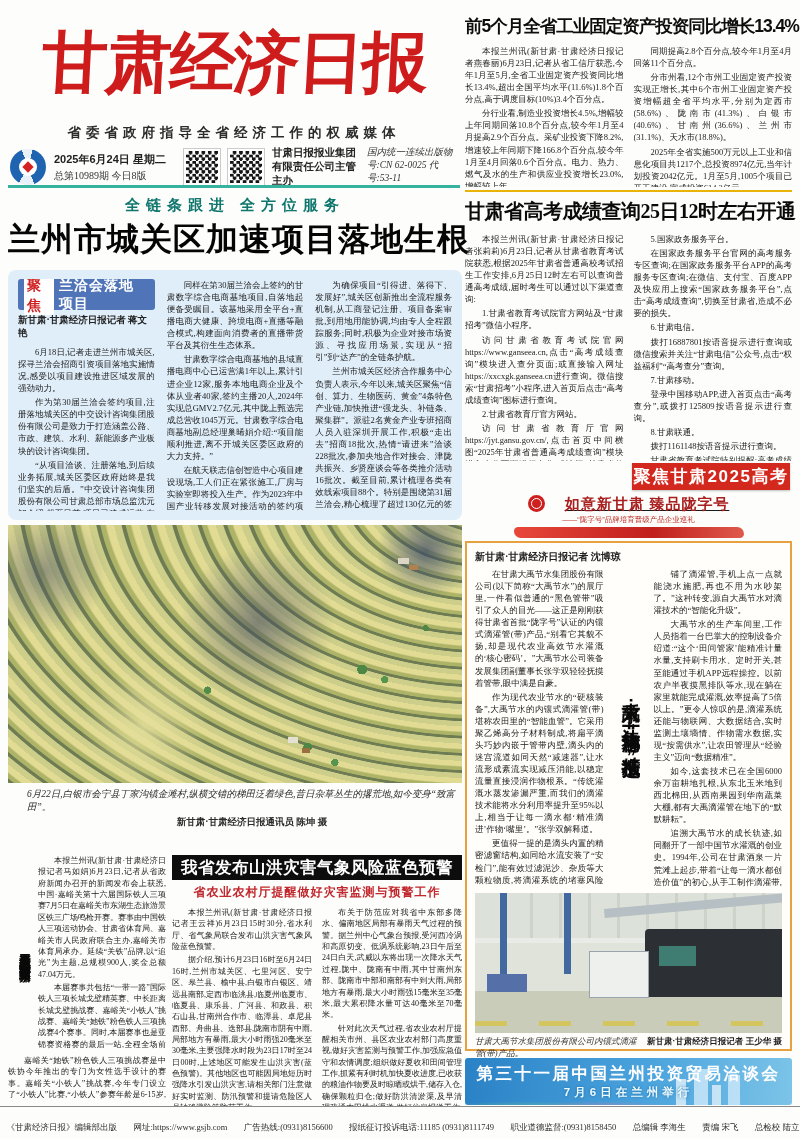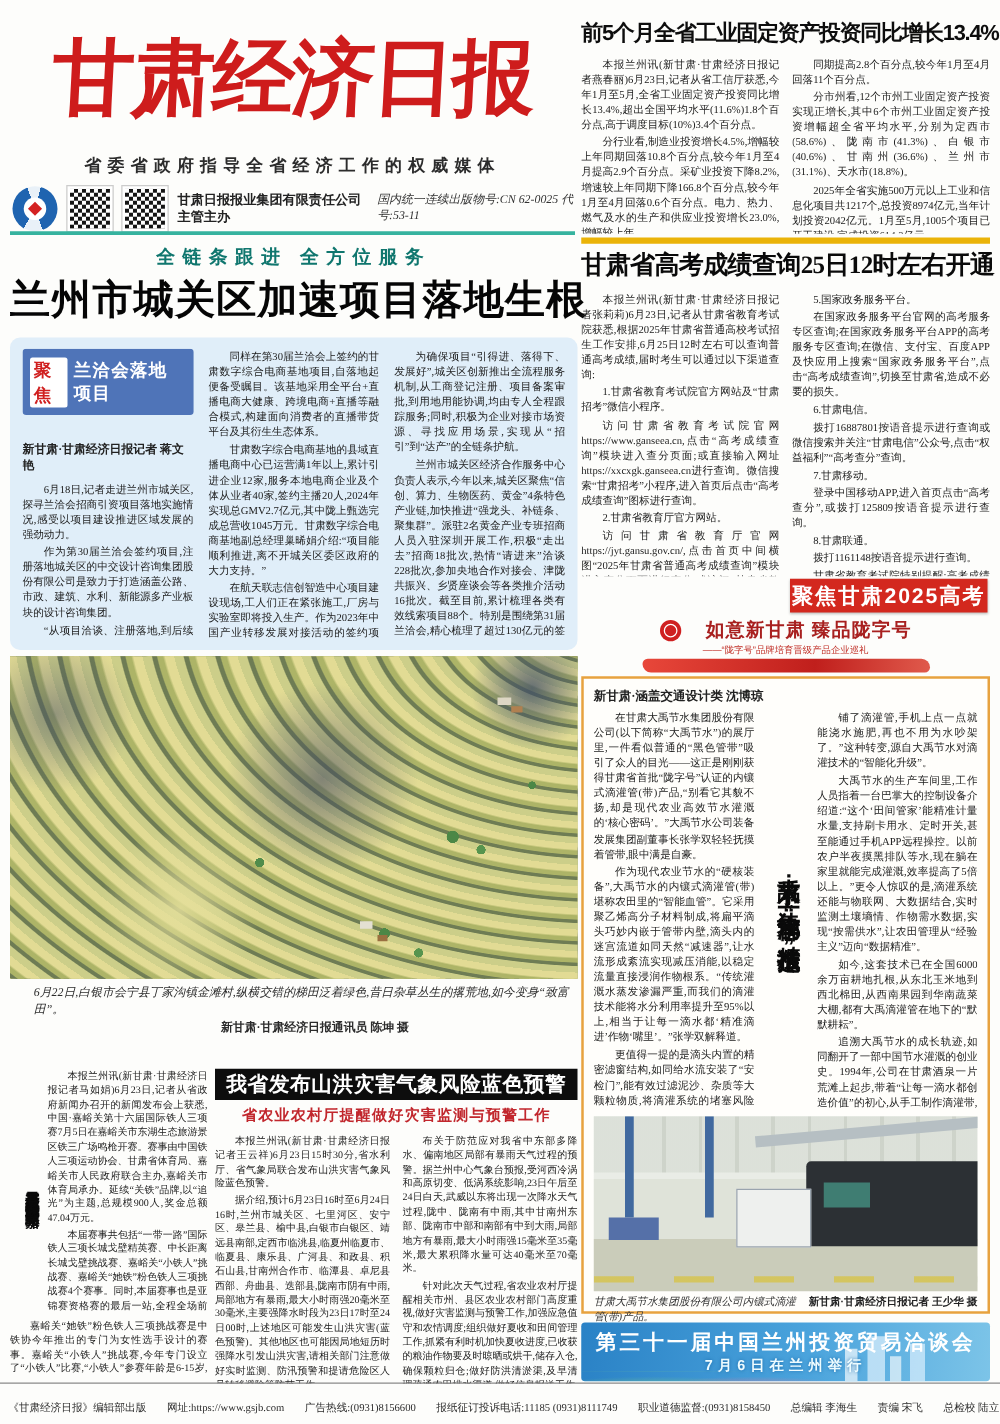--- a/index.html
+++ b/index.html
@@ -32,35 +32,35 @@
   .teal-rule{position:absolute;left:0;top:179px;width:452px;height:3px;background:#36b39f;}
 
   
   .cols{display:flex;gap:10px;}
   .col{flex:1;overflow:hidden;}
   .bt{font-size:8.5px;line-height:1.42;text-align:justify;text-indent:2em;
       margin:0 0 2px;color:#1b1b1b;font-family:"Liberation Serif",serif;}
   .bt-sm{font-size:8px;}
 
   
-  #top-article{left:465px;top:12px;width:327px;height:178px;border-bottom:5px solid #eab308;}
+  #top-article{left:465px;top:12px;width:327px;height:178px;border-bottom:2px solid #eab308;}
   .top-headline{font-size:17.5px;font-weight:bold;letter-spacing:-1px;color:#0d0d0d;
     text-align:center;margin:2px 0 7px;white-space:nowrap;}
   #top-article .cols{height:142px;}
 
   
   #main-article{left:8px;top:196px;width:454px;height:326px;}
   .kicker{text-align:center;font-size:15px;font-weight:bold;letter-spacing:6px;color:#0f766e;}
   .main-headline{text-align:center;font-size:32px;font-weight:bold;color:#050505;
     letter-spacing:1px;margin-top:3px;white-space:nowrap;}
   .blue-box{position:absolute;left:0;top:74px;width:434px;height:232px;background:#e0eef9;
     border-radius:8px;padding:9px 10px;display:flex;gap:12px;overflow:hidden;}
   .blue-box .col{flex:1;}
   .focus-badge{background:#4f74b8;border-radius:3px;height:27px;display:flex;align-items:center;
-    gap:5px;padding:13px 6px;margin-bottom:21px;}
+    gap:5px;padding:2px 6px;margin-bottom:4px;}
   .focus-tag{background:#fff;color:#d01f1f;font-weight:bold;font-size:14px;
     padding:0 3px;border-radius:2px;line-height:20px;}
   .focus-label{color:#fff;font-weight:bold;font-size:14px;letter-spacing:1px;}
   .byline{font-size:9.5px;color:#222;font-family:"Liberation Serif",serif;
     margin:2px 0 6px;font-weight:bold;}
 
   
   #gaokao{left:465px;top:196px;width:327px;height:296px;}
   .gk-headline{font-family:"Liberation Serif",serif;font-weight:bold;font-size:20px;
     letter-spacing:-0.5px;text-align:right;color:#0a0a0a;white-space:nowrap;margin:2px 0 8px;}
@@ -91,21 +91,21 @@
       linear-gradient(#e4e0d2,#e4e0d2),linear-gradient(#9a7040,#9a7040);
     background-size:11px 6px,9px 5px,10px 6px,8px 5px;
     background-position:88% 13%,90% 16%,63% 84%,66% 88%;}
   #terrace-caption{left:27px;top:788px;width:450px;}
   .photo-cap{font-size:9.5px;color:#2c2c2c;font-family:"Liberation Serif",serif;font-style:italic;}
   .photo-credit{font-size:9.5px;color:#2c2c2c;font-weight:bold;text-align:center;
     font-family:"Liberation Serif",serif;margin-top:2px;}
 
   
   #lz-banner{left:465px;top:495px;width:327px;height:44px;text-align:center;}
-  .lz-row{display:flex;justify-content:center;align-items:center;gap:20px;}
+  .lz-row{display:flex;justify-content:center;align-items:flex-start;gap:20px;text-decoration:underline;}
   .seal{width:17px;height:17px;border-radius:50%;background:#cf2020;position:relative;flex:0 0 auto;}
   .seal::after{content:"";position:absolute;inset:3px;border:1.5px solid #fff;border-radius:50%;}
   .lz-title{font-size:15px;font-weight:bold;color:#a8201f;font-family:"Liberation Serif",serif;letter-spacing:1px;}
   .lz-sub{font-size:7.5px;color:#c03028;margin-top:1px;}
   .lz-ribbon{margin:2px auto 0;width:230px;height:11px;border-radius:6px 10px 6px 10px;
     background:linear-gradient(93deg,#e8473a,#c01f1c 60%,#e05a4c);}
 
   
   #dayu{left:465px;top:541px;width:327px;height:510px;border:2px solid #e7a23f;
     background:#fffefb;padding:7px 8px;box-sizing:border-box;}
@@ -172,20 +172,24 @@
   .footer-item{font-size:8.5px;color:#2c2c2c;margin:0 6px;font-family:"Liberation Serif",serif;}
 </style>
 </head>
 <body>
 
 <div id="masthead" class="abs">
   <div class="np-title">甘肃经济日报</div>
   <div class="np-tagline">省委省政府指导全省经济工作的权威媒体</div>
   <div class="mh-row">
     <div class="logo"></div>
+    <div class="date-block">
+      <span class="date-l1">2025年6月24日 星期二</span>
+      <span class="date-l2">总第10989期 今日8版</span>
+    </div>
     <div class="qr"></div>
     <div class="qr"></div>
     <div class="pub-block">
       <span class="pub-l1">甘肃日报报业集团有限责任公司主管主办</span>
       <span class="pub-l2">国内统一连续出版物号:CN 62-0025 代号:53-11</span>
     </div>
   </div>
   <div class="teal-rule"></div>
 </div>
 
@@ -265,21 +269,21 @@
 <div id="lz-banner" class="abs">
   <div class="lz-row">
     <span class="seal"></span>
     <span class="lz-title">如意新甘肃 臻品陇字号</span>
   </div>
   <div class="lz-sub">——“陇字号”品牌培育晋级产品企业巡礼</div>
   <div class="lz-ribbon"></div>
 </div>
 
 <div id="dayu" class="abs">
-  <div class="dy-byline">新甘肃·涵盖交通设计类 沈博琼</div>
+  <div class="dy-byline">新甘肃·甘肃经济日报记者 沈博琼</div>
   <div class="dy-flex">
     <div class="dy-col">
       <p class="bt">在甘肃大禹节水集团股份有限公司(以下简称“大禹节水”)的展厅里,一件看似普通的“黑色管带”吸引了众人的目光——这正是刚刚获得甘肃省首批“陇字号”认证的内镶式滴灌管(带)产品,“别看它其貌不扬,却是现代农业高效节水灌溉的‘核心密码’。”大禹节水公司装备发展集团副董事长张学双轻轻抚摸着管带,眼中满是自豪。</p>
       <p class="bt">作为现代农业节水的“硬核装备”,大禹节水的内镶式滴灌管(带)堪称农田里的“智能血管”。它采用聚乙烯高分子材料制成,将扁平滴头巧妙内嵌于管带内壁,滴头内的迷宫流道如同天然“减速器”,让水流形成紊流实现减压消能,以稳定流量直接浸润作物根系。“传统灌溉水蒸发渗漏严重,而我们的滴灌技术能将水分利用率提升至95%以上,相当于让每一滴水都‘精准滴进’作物‘嘴里’。”张学双解释道。</p>
       <p class="bt">更值得一提的是滴头内置的精密滤窗结构,如同给水流安装了“安检门”,能有效过滤泥沙、杂质等大颗粒物质,将滴灌系统的堵塞风险降低60%以上。这种设计,让滴灌技术不仅适用于平原沃土,更能在起伏山地、戈壁荒滩上大显身手。</p>
 
     </div>
     <div class="v-head dy-vhead">大禹节水:让每一滴水都“精准抵达”</div>
     <div class="dy-col">
       <p class="bt">铺了滴灌管,手机上点一点就能浇水施肥,再也不用为水吵架了。”这种转变,源自大禹节水对滴灌技术的“智能化升级”。</p>

